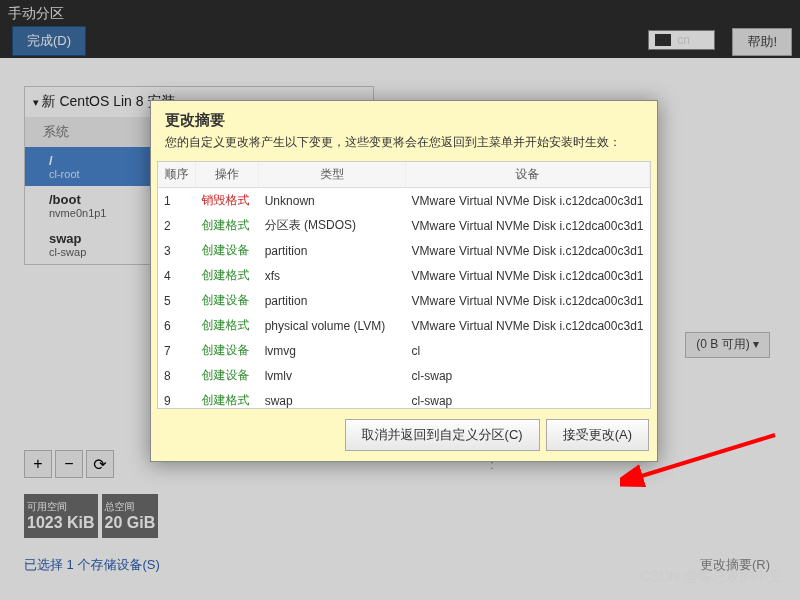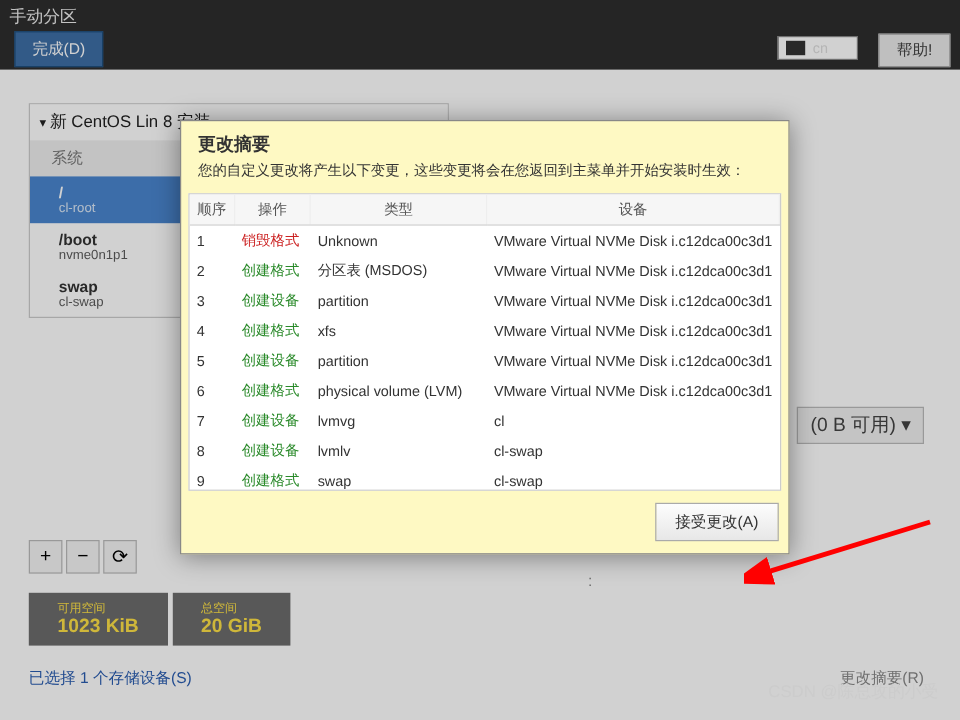--- a/index.html
+++ b/index.html
@@ -15,27 +15,27 @@
 .tree{position:absolute;left:24px;top:86px;width:350px;border:1px solid #ccc}
 .tree-hd{padding:6px 8px;font-size:14px;color:#222;background:#fff}
 .tree-hd::before{content:"▾ ";font-size:11px}
 .sys-lbl{padding:6px 18px;background:#eee;color:#777;font-size:13px}
 .mnt{padding:6px 10px 6px 24px;font-size:13px;color:#333}
 .mnt.sel{background:#4a86cf;color:#fff}
 .mnt .sub{font-size:11px;opacity:.8;display:block}
 .toolbar{position:absolute;left:24px;top:450px;display:flex;gap:3px}
 .tb-btn{width:28px;height:28px;border:1px solid #bbb;background:#f4f4f4;font-size:16px;display:flex;align-items:center;justify-content:center;cursor:pointer}
 .space{position:absolute;left:24px;top:494px;display:flex;gap:4px}
-.space-box{background:#6c6c6c;color:#fde047;padding:6px 24px}
+.space-box{background:#6c6c6c;color:#ffffff;padding:6px 3px}
 .space-box .lbl{font-size:10px;display:block}
 .space-box .val{font-size:16px;font-weight:bold}
 .devlink{position:absolute;left:24px;top:556px;color:#2a5db0;font-size:13px}
 .rpanel{position:absolute;right:30px;top:150px;width:280px;color:#444;font-size:13px;line-height:1.6}
 .rpanel .dev{color:#444}
-.rpanel .btn{display:inline-block;border:1px solid #bbb;background:#f0f0f0;padding:2px 10px;font-size:16px;margin-top:12px}
+.rpanel .btn{display:inline-block;border:1px solid #bbb;background:#f0f0f0;padding:2px 10px;font-size:12px;margin-top:12px}
 .resetall{position:absolute;right:30px;top:556px;color:#888;font-size:13px}
 .watermark{position:absolute;right:18px;bottom:14px;color:#ccc;font-size:14px;z-index:50}
 .overlay{position:absolute;inset:0;background:rgba(0,0,0,.18);z-index:20}
 .dialog{position:absolute;left:150px;top:100px;width:508px;height:362px;background:#fef9c3;border:1px solid #888;box-shadow:0 2px 20px rgba(0,0,0,.4);z-index:30;display:flex;flex-direction:column}
 .dlg-title{padding:10px 14px 4px;font-size:15px;font-weight:bold;color:#333}
 .dlg-msg{padding:0 14px 10px;font-size:12px;color:#333}
 .tbl{flex:1;margin:0 6px 0 6px;background:#fff;border:1px solid #ccc;position:relative;overflow:hidden}
 .tbl table{width:100%;border-collapse:collapse;font-size:12px}
 .tbl th{text-align:center;padding:4px 6px;background:#f6f6f6;color:#555;border-bottom:1px solid #ddd;border-right:1px solid #eee;font-weight:normal}
 .tbl td{padding:4px 6px;color:#333;white-space:nowrap}
@@ -177,20 +177,21 @@
           <tr>
             <td>10</td>
             <td class="grn">创建设备</td>
             <td>lvmlv</td>
             <td>cl-root</td>
           </tr>
         </tbody>
     </table>
   </div>
   <div class="dlg-btns">
+    <button class="dlg-btn">取消并返回到自定义分区(C)</button>
     <button class="dlg-btn">接受更改(A)</button>
   </div>
 </div>
 
 <svg class="arrow" width="160" height="70">
   <defs>
       <marker id="ah" markerWidth="10" markerHeight="10" refX="2" refY="3" orient="auto">
     <path d="M0,0 L0,6 L9,3 z" fill="#ff0000"></path>
       </marker>
     </defs>

